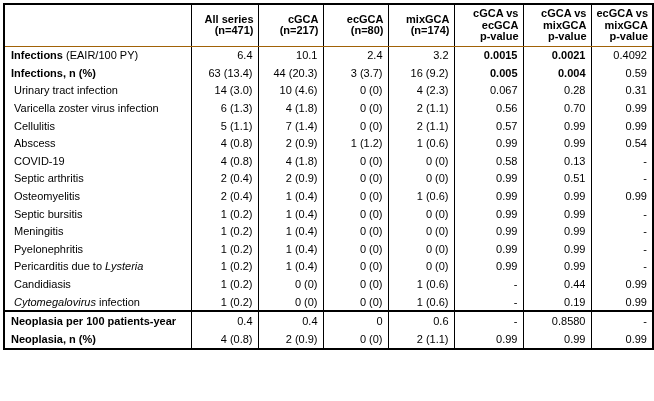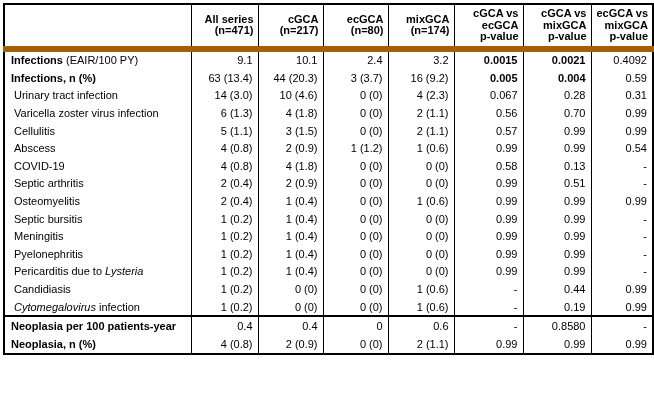--- a/index.html
+++ b/index.html
@@ -25,21 +25,21 @@
   }
   table.tbl th, table.tbl td {
     border-left: 1px solid #000000;
     border-right: 1px solid #000000;
     font-size: 11px;
     color: #000000;
     overflow: hidden;
     white-space: nowrap;
   }
   thead th {
-    border-bottom: 6px solid #a16207;
+    border-bottom: 1px solid #a16207;
     font-weight: bold;
     line-height: 11.5px;
     padding: 3px 4px;
     vertical-align: middle;
   }
   thead th.align-right { text-align: right; }
   thead th.align-center { text-align: right; }
   tbody td {
     height: 17.6px;
     padding: 0 5px;
@@ -85,21 +85,21 @@
           <th class="align-right">ecGCA<br>(n=80)</th>
           <th class="align-right">mixGCA<br>(n=174)</th>
           <th class="align-center">cGCA vs<br>ecGCA<br>p-value</th>
           <th class="align-center">cGCA vs<br>mixGCA<br>p-value</th>
           <th class="align-center">ecGCA vs<br>mixGCA<br>p-value</th>
         </tr>
     </thead>
     <tbody>
         <tr>
           <td class="label-cell"><span class="seg-b">Infections</span><span> (EAIR/100 PY)</span></td>
-          <td class="num-cell">9.1</td>
+          <td class="num-cell">6.4</td>
           <td class="num-cell">10.1</td>
           <td class="num-cell">2.4</td>
           <td class="num-cell">3.2</td>
           <td class="num-cell cell-bold">0.0015</td>
           <td class="num-cell cell-bold">0.0021</td>
           <td class="num-cell">0.4092</td>
         </tr>
         <tr>
           <td class="label-cell"><span class="seg-b">Infections, n (%)</span></td>
           <td class="num-cell">63 (13.4)</td>
@@ -126,21 +126,21 @@
           <td class="num-cell">4 (1.8)</td>
           <td class="num-cell">0 (0)</td>
           <td class="num-cell">2 (1.1)</td>
           <td class="num-cell">0.56</td>
           <td class="num-cell">0.70</td>
           <td class="num-cell">0.99</td>
         </tr>
         <tr>
           <td class="label-cell indent"><span>Cellulitis</span></td>
           <td class="num-cell">5 (1.1)</td>
-          <td class="num-cell">3 (1.5)</td>
+          <td class="num-cell">7 (1.4)</td>
           <td class="num-cell">0 (0)</td>
           <td class="num-cell">2 (1.1)</td>
           <td class="num-cell">0.57</td>
           <td class="num-cell">0.99</td>
           <td class="num-cell">0.99</td>
         </tr>
         <tr>
           <td class="label-cell indent"><span>Abscess</span></td>
           <td class="num-cell">4 (0.8)</td>
           <td class="num-cell">2 (0.9)</td>

